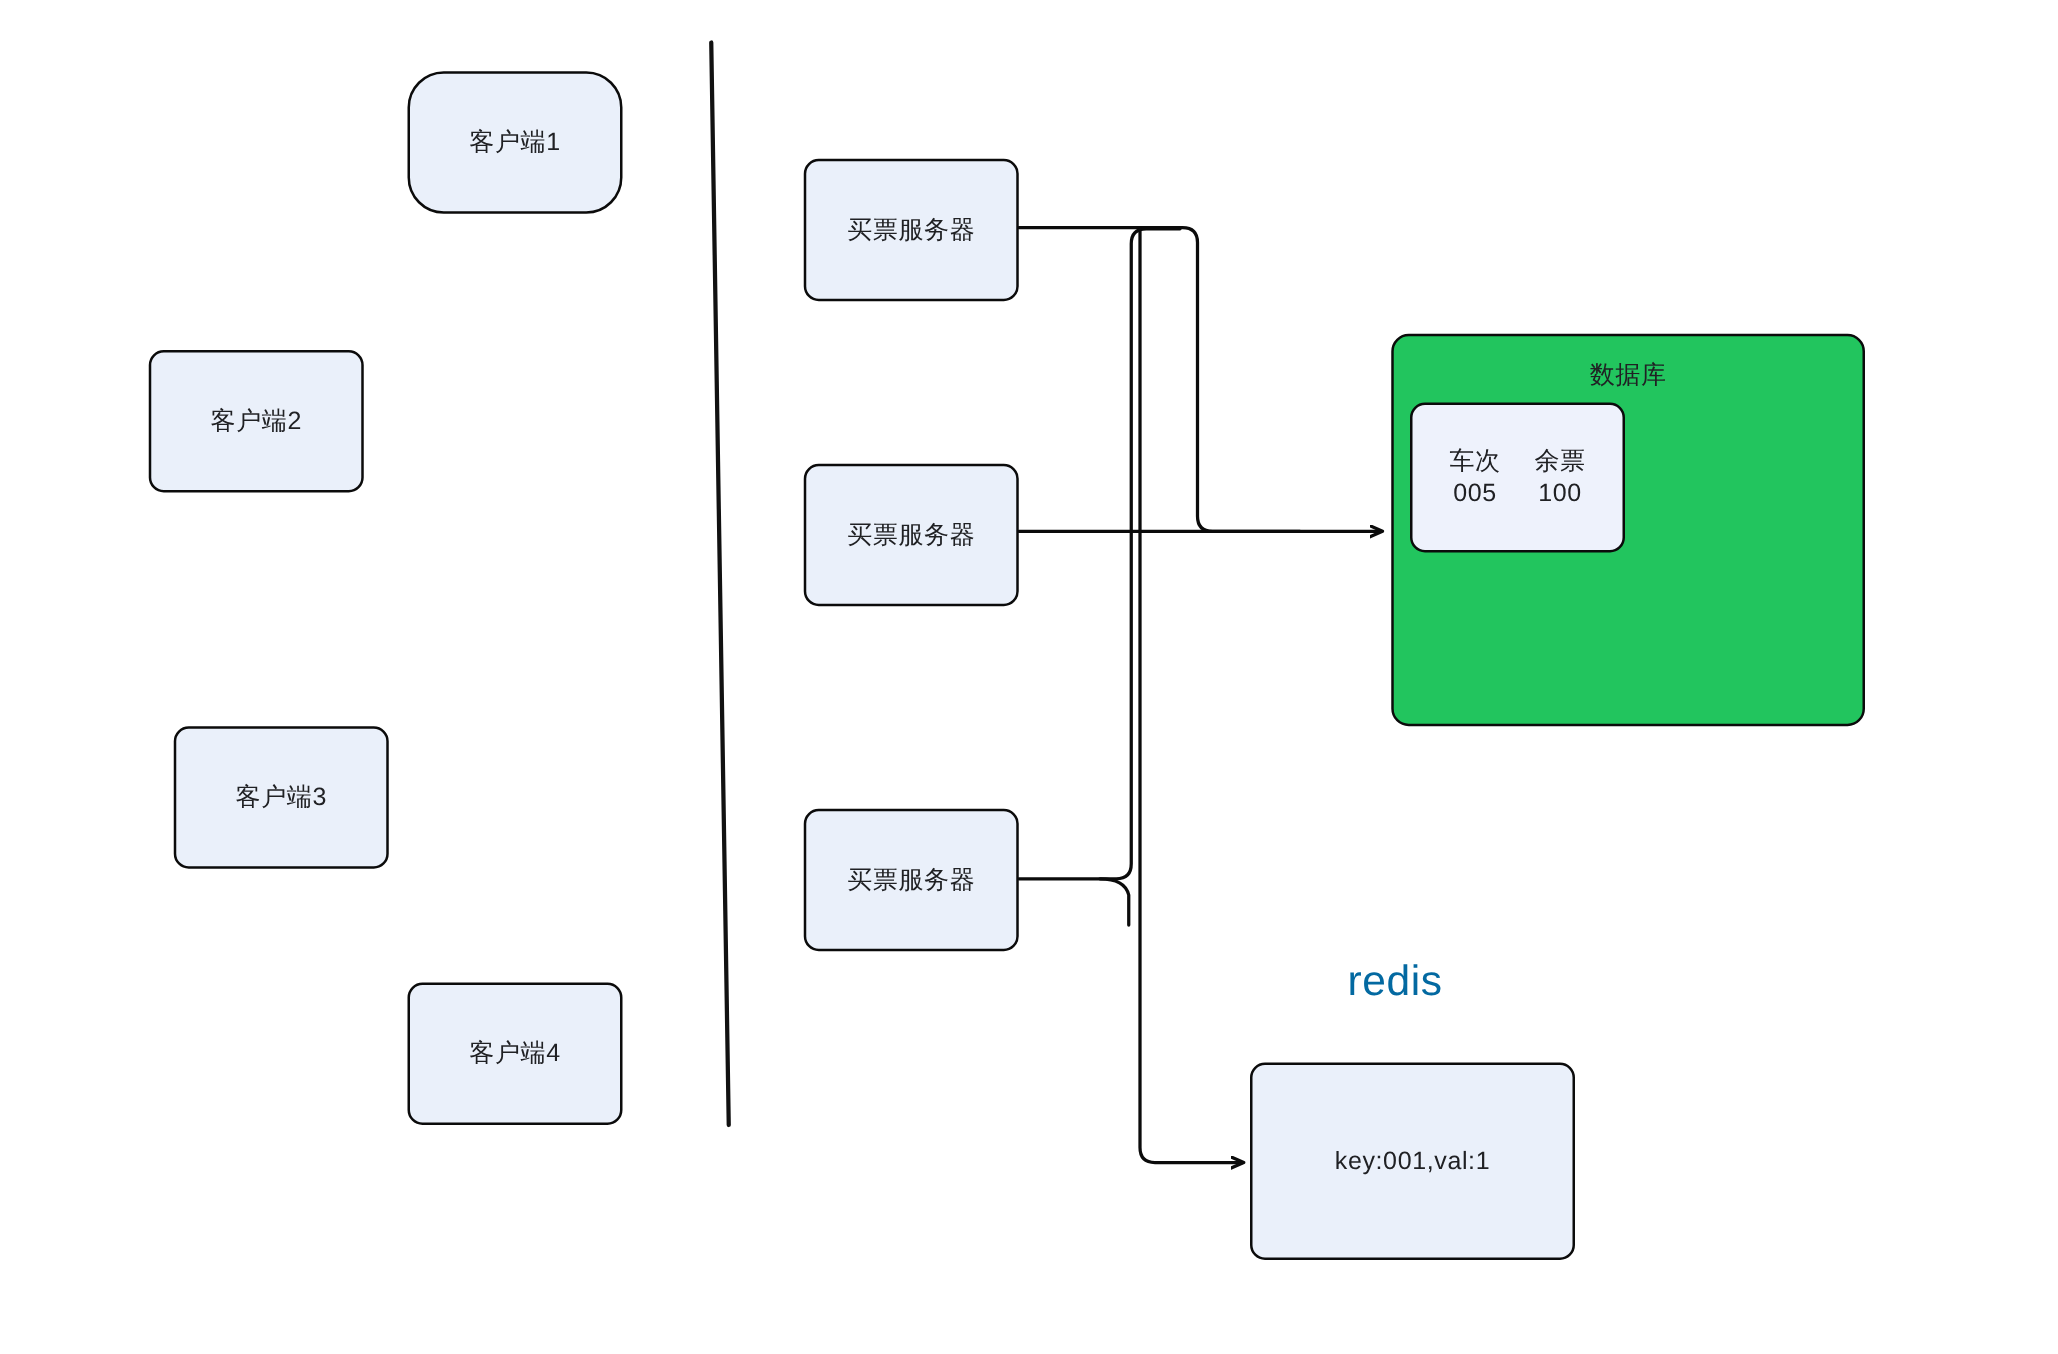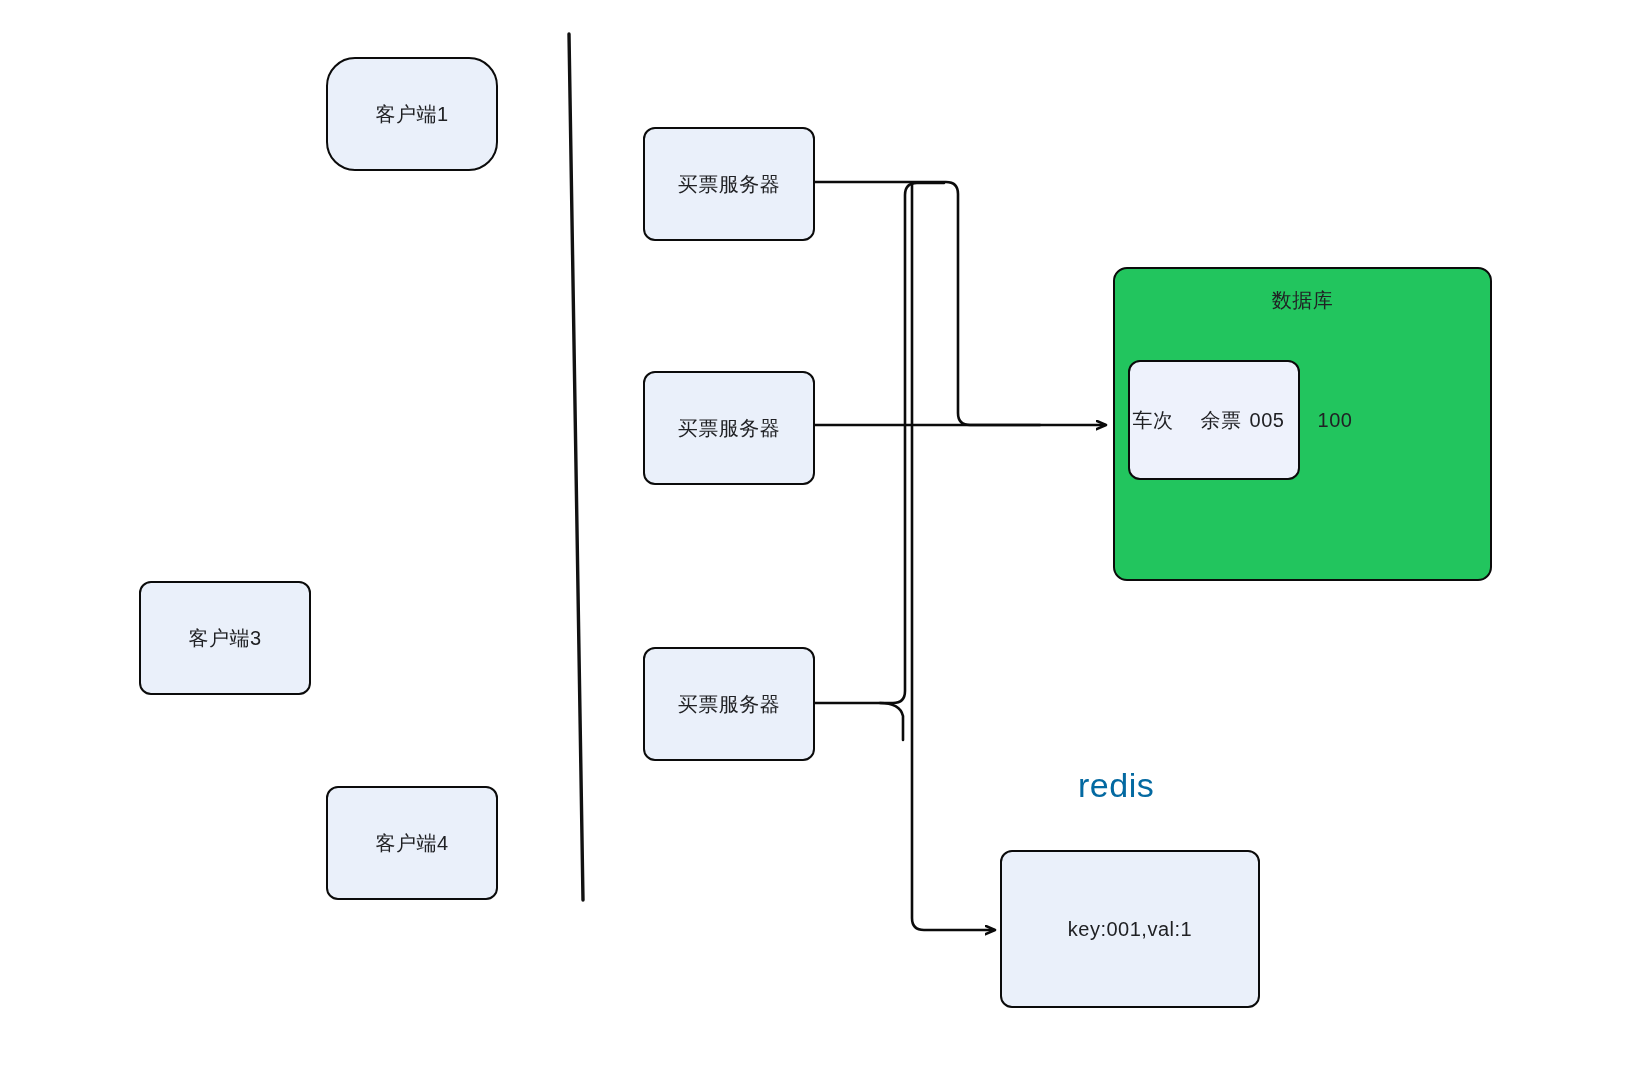--- a/index.html
+++ b/index.html
@@ -46,26 +46,25 @@
     border-radius: 14px;
     align-items: flex-start;
     justify-content: center;
     padding-top: 18px;
   }
   .node.inner-table {
     position: absolute;
     background: #eef2fc;
     border: 2.5px solid #0b0b0b;
     border-radius: 12px;
-    flex-direction: row;
+    flex-direction: column;
     align-items: center;
-    justify-content: space-between;
+    justify-content: center;
     padding: 0;
     font-size: 20px;
-    margin-top: 38px;
   }
   .table-row {
     display: flex;
     justify-content: center;
     gap: 22px;
     white-space: nowrap;
   }
   .table-row .cell {
     min-width: 46px;
     text-align: center;
@@ -105,20 +104,23 @@
   </svg>
 
   <svg class="divider-svg" style="position:absolute;left:0;top:0;width:1646px;height:1083px;pointer-events:none;" viewBox="0 0 1646 1083" width="1646" height="1083" xmlns="http://www.w3.org/2000/svg">
     <line x1="569" y1="34" x2="583" y2="900" stroke="#111111" stroke-width="3.4" stroke-linecap="round"></line>
   </svg>
 
   <div class="node" style="left:326px; top:57px; width:172px; height:114px;border-radius:29px;">
     <span>客户端1</span>
   </div>
 
+  <div class="node" style="left:119px; top:280px; width:172px; height:114px;">
+    <span>客户端2</span>
+  </div>
 
   <div class="node" style="left:119px; top:581px; width:172px; height:114px;margin-left:20px;">
     <span>客户端3</span>
   </div>
 
   <div class="node" style="left:326px; top:786px; width:172px; height:114px;">
     <span>客户端4</span>
   </div>
 
   <div class="node" style="left:643px; top:127px; width:172px; height:114px;">

